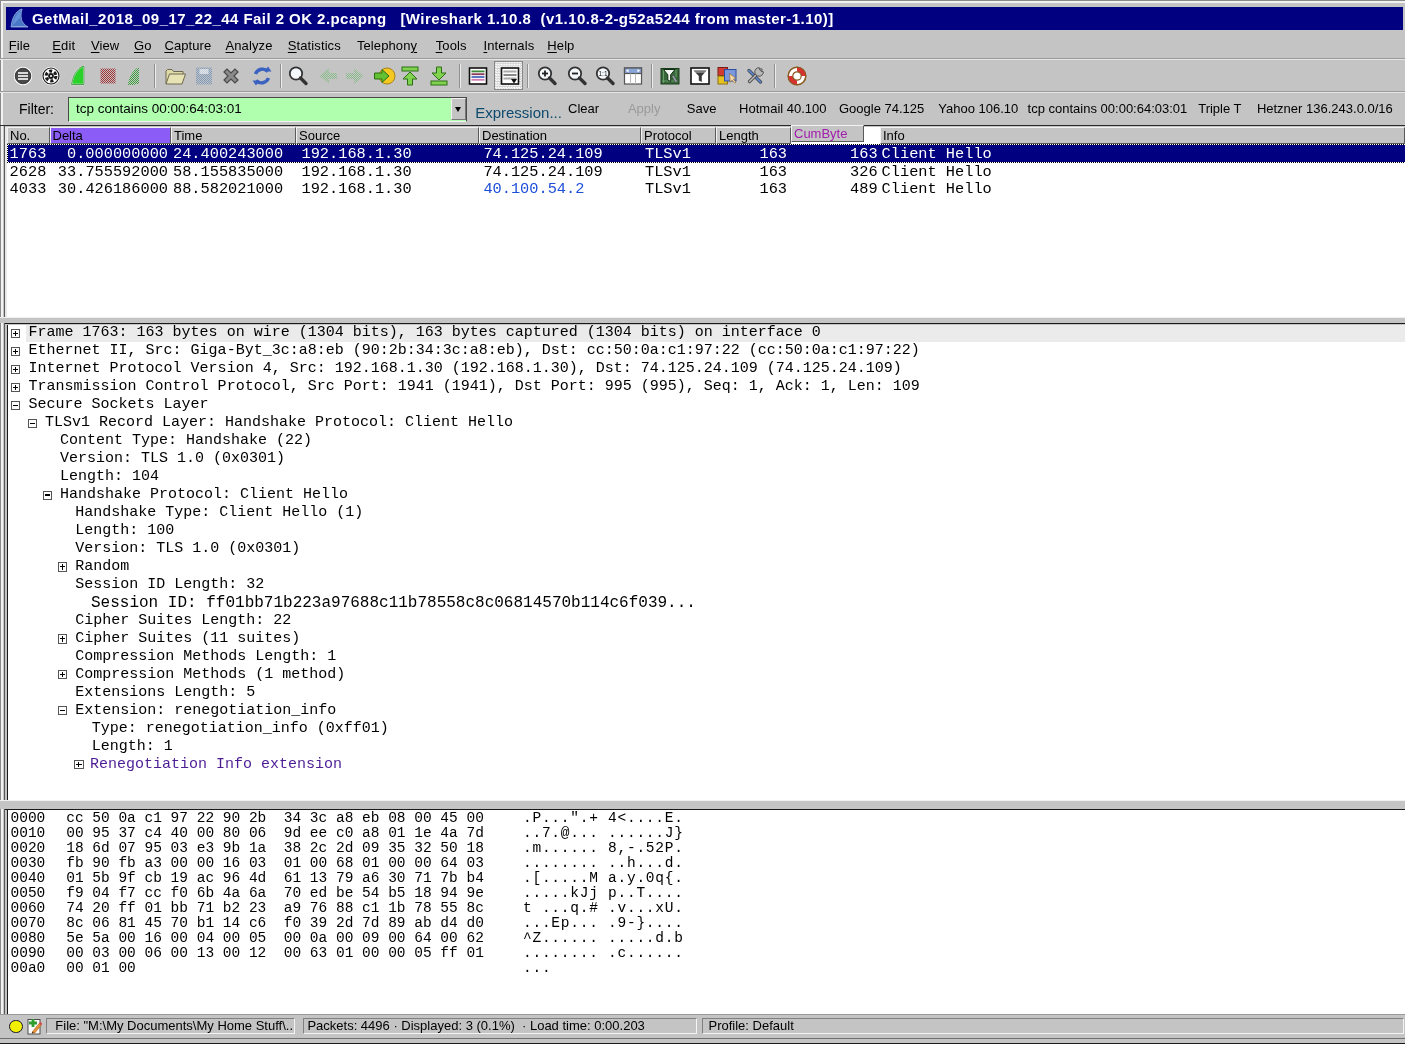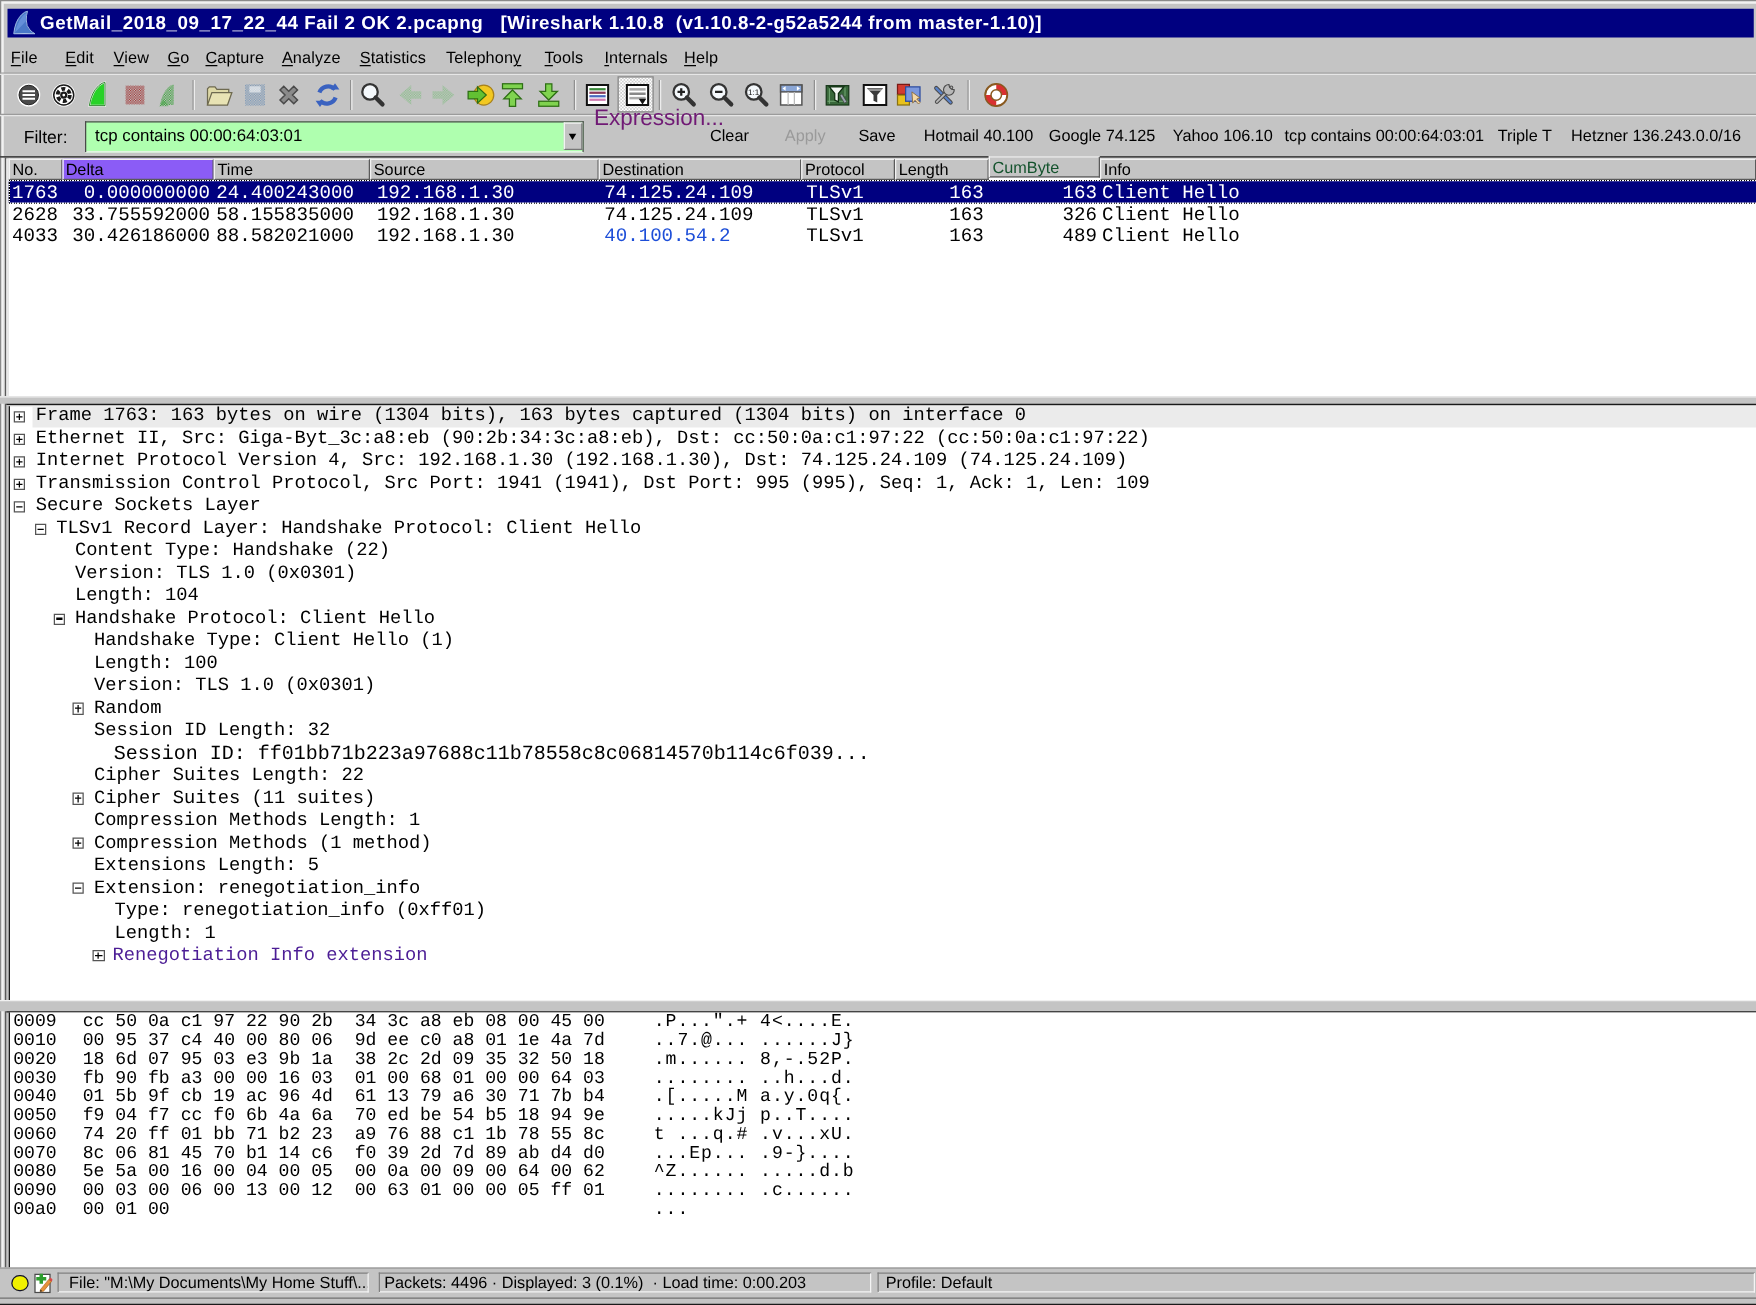--- a/index.html
+++ b/index.html
@@ -207,21 +207,21 @@
     <circle cx="12" cy="12" r="4.2" fill="#fff" stroke="#8a5a20" stroke-width="1.2"></circle>
     <circle cx="12" cy="12" r="8.8" fill="none" stroke="#8a5a20" stroke-width="0.8"></circle>
   </svg>
 <div class="abs" style="left:0;top:91px;width:100%;height:1px;background:#9b9b9b"></div>
 <div class="abs" style="left:0;top:92px;width:100%;height:1px;background:#e6e6e6"></div>
 <div class="abs ui" style="left:19px;top:97px;height:24px;line-height:24px">Filter:</div>
 <div class="abs" style="left:68px;top:96.5px;width:399px;height:25px;background:#afffaf;border-top:1.4px solid #4a4a4a;border-left:1.4px solid #4a4a4a;border-bottom:1.2px solid #f4f4f4;border-right:1.2px solid #4a4a4a;box-sizing:border-box"></div>
 <div class="abs" style="left:76px;top:97px;height:24px;line-height:24px;font-size:13.5px;color:#000">tcp contains 00:00:64:03:01</div>
 <div class="abs" style="left:450.5px;top:98px;width:15px;height:22px;background:#c4c4c4;border:1px solid #777;border-top-color:#f2f2f2;border-left-color:#f2f2f2;box-sizing:border-box"></div>
 <div class="abs" style="left:454.5px;top:106.5px;width:0;height:0;border-left:3.6px solid transparent;border-right:3.6px solid transparent;border-top:5px solid #000"></div>
-<div class="abs" style="left:475.2px;top:82px;height:24px;line-height:24px;font-size:18px;color:#701a75">Expression...</div>
+<div class="abs" style="left:475.2px;top:101px;height:24px;line-height:24px;font-size:15px;color:#0c4a6e">Expression...</div>
 <div class="abs" style="left:568px;top:97px;height:24px;line-height:24px;font-size:13px;color:#000">Clear</div>
 <div class="abs" style="left:627.9px;top:97px;height:24px;line-height:24px;font-size:13px;color:#9a9a9a">Apply</div>
 <div class="abs" style="left:686.8px;top:97px;height:24px;line-height:24px;font-size:13px;color:#000">Save</div>
 <div class="abs" style="left:739.1px;top:97px;height:24px;line-height:24px;font-size:13px;color:#000">Hotmail 40.100</div>
 <div class="abs" style="left:839px;top:97px;height:24px;line-height:24px;font-size:13px;color:#000">Google 74.125</div>
 <div class="abs" style="left:938.3px;top:97px;height:24px;line-height:24px;font-size:13px;color:#000">Yahoo 106.10</div>
 <div class="abs" style="left:1027.6px;top:97px;height:24px;line-height:24px;font-size:13px;color:#000">tcp contains 00:00:64:03:01</div>
 <div class="abs" style="left:1198.2px;top:97px;height:24px;line-height:24px;font-size:13px;color:#000">Triple T</div>
 <div class="abs" style="left:1256.9px;top:97px;height:24px;line-height:24px;font-size:13px;color:#000">Hetzner 136.243.0.0/16</div>
 <div class="abs" style="left:0;top:125px;width:100%;height:1px;background:#9b9b9b"></div>
@@ -229,21 +229,21 @@
 <div class="abs" style="left:4.2px;top:126px;width:1.2px;height:191px;background:#5a5a5a"></div>
 <div class="abs" style="left:5.4px;top:126.5px;width:1.2px;height:191px;background:#e8e8e8"></div>
 <div class="abs" style="left:6.6px;top:126.5px;width:1398.4px;height:190.5px;background:#fff"></div>
 <div class="abs" style="left:7px;top:126.5px;width:42.5px;height:17.2px;background:#c4c4c4;border-top:1px solid #f2f2f2;border-left:1px solid #f2f2f2;border-right:1px solid #5a5a5a;border-bottom:1px solid #5a5a5a;box-sizing:border-box;font-size:13px;color:#000;line-height:15.2px;padding-left:2px;overflow:hidden">No.</div>
 <div class="abs" style="left:49.5px;top:126.5px;width:121.5px;height:17.2px;background:#8b5cf6;border-top:1px solid #f2f2f2;border-left:1px solid #f2f2f2;border-right:1px solid #5a5a5a;border-bottom:1px solid #5a5a5a;box-sizing:border-box;font-size:13px;color:#000;line-height:15.2px;padding-left:2px;overflow:hidden">Delta</div>
 <div class="abs" style="left:171px;top:126.5px;width:125px;height:17.2px;background:#c4c4c4;border-top:1px solid #f2f2f2;border-left:1px solid #f2f2f2;border-right:1px solid #5a5a5a;border-bottom:1px solid #5a5a5a;box-sizing:border-box;font-size:13px;color:#000;line-height:15.2px;padding-left:2px;overflow:hidden">Time</div>
 <div class="abs" style="left:296px;top:126.5px;width:183px;height:17.2px;background:#c4c4c4;border-top:1px solid #f2f2f2;border-left:1px solid #f2f2f2;border-right:1px solid #5a5a5a;border-bottom:1px solid #5a5a5a;box-sizing:border-box;font-size:13px;color:#000;line-height:15.2px;padding-left:2px;overflow:hidden">Source</div>
 <div class="abs" style="left:479px;top:126.5px;width:162px;height:17.2px;background:#c4c4c4;border-top:1px solid #f2f2f2;border-left:1px solid #f2f2f2;border-right:1px solid #5a5a5a;border-bottom:1px solid #5a5a5a;box-sizing:border-box;font-size:13px;color:#000;line-height:15.2px;padding-left:2px;overflow:hidden">Destination</div>
 <div class="abs" style="left:641px;top:126.5px;width:75px;height:17.2px;background:#c4c4c4;border-top:1px solid #f2f2f2;border-left:1px solid #f2f2f2;border-right:1px solid #5a5a5a;border-bottom:1px solid #5a5a5a;box-sizing:border-box;font-size:13px;color:#000;line-height:15.2px;padding-left:2px;overflow:hidden">Protocol</div>
 <div class="abs" style="left:716px;top:126.5px;width:75px;height:17.2px;background:#c4c4c4;border-top:1px solid #f2f2f2;border-left:1px solid #f2f2f2;border-right:1px solid #5a5a5a;border-bottom:1px solid #5a5a5a;box-sizing:border-box;font-size:13px;color:#000;line-height:15.2px;padding-left:2px;overflow:hidden">Length</div>
-<div class="abs" style="left:791px;top:125px;width:89px;height:17.2px;background:#c4c4c4;border-top:1px solid #f2f2f2;border-left:1px solid #f2f2f2;border-right:1px solid #5a5a5a;border-bottom:1px solid #5a5a5a;box-sizing:border-box;font-size:13px;color:#14532d;line-height:15.2px;padding-left:2px;overflow:hidden">CumByte</div>
+<div class="abs" style="left:791px;top:125px;width:73px;height:17.2px;background:#c4c4c4;border-top:1px solid #f2f2f2;border-left:1px solid #f2f2f2;border-right:1px solid #5a5a5a;border-bottom:1px solid #5a5a5a;box-sizing:border-box;font-size:13px;color:#a21caf;line-height:15.2px;padding-left:2px;overflow:hidden">CumByte</div>
 <div class="abs" style="left:880px;top:126.5px;width:525px;height:17.2px;background:#c4c4c4;border-top:1px solid #f2f2f2;border-left:1px solid #f2f2f2;border-right:1px solid #5a5a5a;border-bottom:1px solid #5a5a5a;box-sizing:border-box;font-size:13px;color:#000;line-height:15.2px;padding-left:2px;overflow:hidden">Info</div>
 <div class="abs" style="left:7px;top:144.0px;width:1398px;height:0.9px;background:repeating-linear-gradient(90deg,#000 0 1px,#fff 1px 2px)"></div>
 <div class="abs" style="left:7px;top:162.0px;width:1398px;height:0.9px;background:repeating-linear-gradient(90deg,#000 0 1px,#fff 1px 2px)"></div>
 <div class="abs" style="left:7px;top:144.9px;width:1398px;height:17.1px;background:#000080"></div>
 <div class="abs" style="left:7px;top:144.9px;width:1px;height:17.1px;background:repeating-linear-gradient(0deg,#fff 0 1px,#000 1px 2px)"></div>
 <div class="abs mono" style="top:145.7px;height:17.75px;line-height:17.75px;font-size:15.3px;color:#fff;left:9.6px">1763</div>
 <div class="abs mono" style="top:145.7px;height:17.75px;line-height:17.75px;font-size:15.3px;color:#fff;left:50px;width:118px;text-align:right">0.000000000</div>
 <div class="abs mono" style="top:145.7px;height:17.75px;line-height:17.75px;font-size:15.3px;color:#fff;left:173px">24.400243000</div>
 <div class="abs mono" style="top:145.7px;height:17.75px;line-height:17.75px;font-size:15.3px;color:#fff;left:301.5px">192.168.1.30</div>
 <div class="abs mono" style="top:145.7px;height:17.75px;line-height:17.75px;font-size:15.3px;color:#fff;left:483.4px">74.125.24.109</div>
@@ -330,21 +330,21 @@
 <div class="abs mono" style="left:91.7px;top:737.8px;height:18px;line-height:18px;font-size:15px;color:#000;white-space:pre">Length: 1</div>
 <div class="abs" style="left:74.4px;top:760.2px;width:9.2px;height:9.2px;background:#fff;border:1px solid #555;box-sizing:border-box"></div>
 <div class="abs" style="left:76.4px;top:764.1px;width:5.2px;height:1.2px;background:#000"></div>
 <div class="abs" style="left:78.3px;top:762.2px;width:1.2px;height:5.2px;background:#000"></div>
 <div class="abs mono" style="left:90px;top:755.8px;height:18px;line-height:18px;font-size:15px;color:#4c1d95;white-space:pre">Renegotiation Info extension</div>
 <div class="abs" style="left:0;top:800.3px;width:100%;height:8.5px;background:#c4c4c4;border-top:1px solid #f0f0f0;box-sizing:border-box"></div>
 <div class="abs" style="left:5px;top:808.8px;width:1400px;height:1.4px;background:#1a1a1a"></div>
 <div class="abs" style="left:4.2px;top:808.8px;width:1.2px;height:205.20000000000005px;background:#5a5a5a"></div>
 <div class="abs" style="left:7.1px;top:810.2px;width:1.3px;height:203.79999999999995px;background:#1a1a1a"></div>
 <div class="abs" style="left:8.4px;top:810.2px;width:1396.6px;height:203.79999999999995px;background:#fff"></div>
-<div class="abs mono" style="top:810.6px;height:15px;line-height:15px;font-size:14.5px;color:#000;white-space:pre;left:10.5px">0009</div>
+<div class="abs mono" style="top:810.6px;height:15px;line-height:15px;font-size:14.5px;color:#000;white-space:pre;left:10.5px">0000</div>
 <div class="abs mono" style="top:810.6px;height:15px;line-height:15px;font-size:14.5px;color:#000;white-space:pre;left:66.2px">cc 50 0a c1 97 22 90 2b  34 3c a8 eb 08 00 45 00</div>
 <div class="abs mono" style="top:810.6px;height:15px;line-height:15px;font-size:14.5px;color:#000;white-space:pre;left:523px;letter-spacing:.75px">.P...".+ 4&lt;....E.</div>
 <div class="abs mono" style="top:825.6px;height:15px;line-height:15px;font-size:14.5px;color:#000;white-space:pre;left:10.5px">0010</div>
 <div class="abs mono" style="top:825.6px;height:15px;line-height:15px;font-size:14.5px;color:#000;white-space:pre;left:66.2px">00 95 37 c4 40 00 80 06  9d ee c0 a8 01 1e 4a 7d</div>
 <div class="abs mono" style="top:825.6px;height:15px;line-height:15px;font-size:14.5px;color:#000;white-space:pre;left:523px;letter-spacing:.75px">..7.@... ......J}</div>
 <div class="abs mono" style="top:840.7px;height:15px;line-height:15px;font-size:14.5px;color:#000;white-space:pre;left:10.5px">0020</div>
 <div class="abs mono" style="top:840.7px;height:15px;line-height:15px;font-size:14.5px;color:#000;white-space:pre;left:66.2px">18 6d 07 95 03 e3 9b 1a  38 2c 2d 09 35 32 50 18</div>
 <div class="abs mono" style="top:840.7px;height:15px;line-height:15px;font-size:14.5px;color:#000;white-space:pre;left:523px;letter-spacing:.75px">.m...... 8,-.52P.</div>
 <div class="abs mono" style="top:855.8px;height:15px;line-height:15px;font-size:14.5px;color:#000;white-space:pre;left:10.5px">0030</div>
 <div class="abs mono" style="top:855.8px;height:15px;line-height:15px;font-size:14.5px;color:#000;white-space:pre;left:66.2px">fb 90 fb a3 00 00 16 03  01 00 68 01 00 00 64 03</div>

